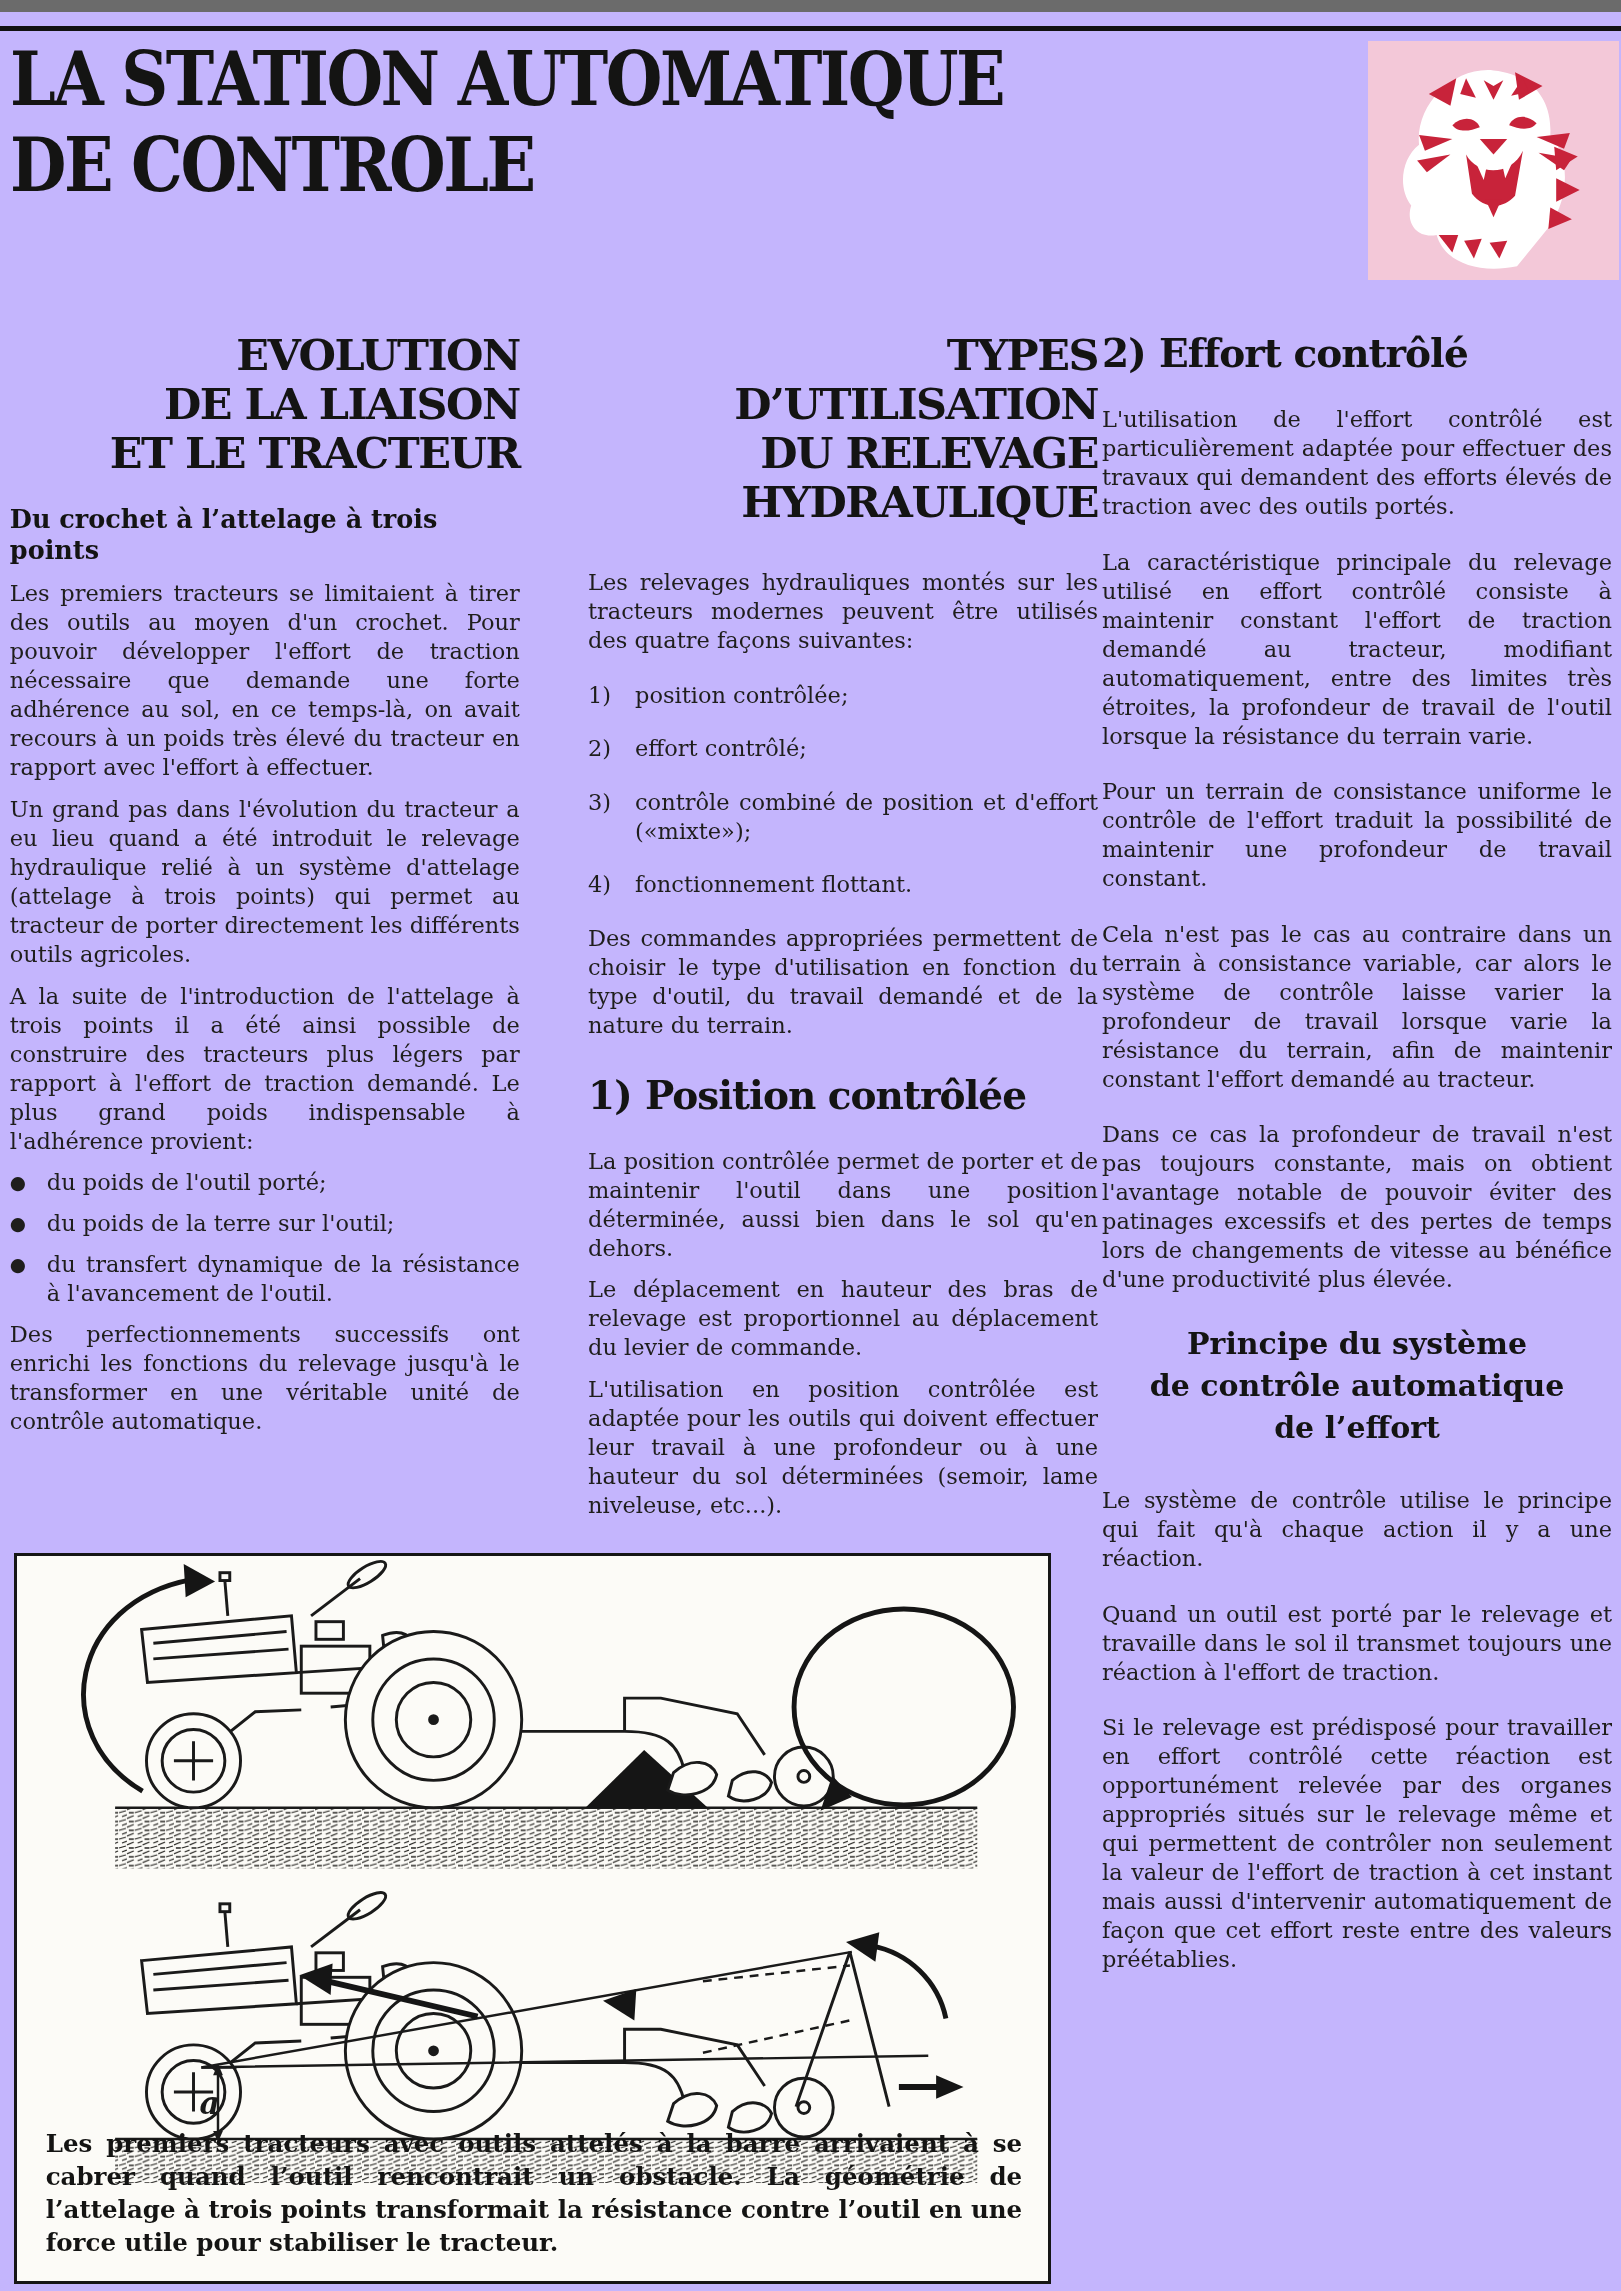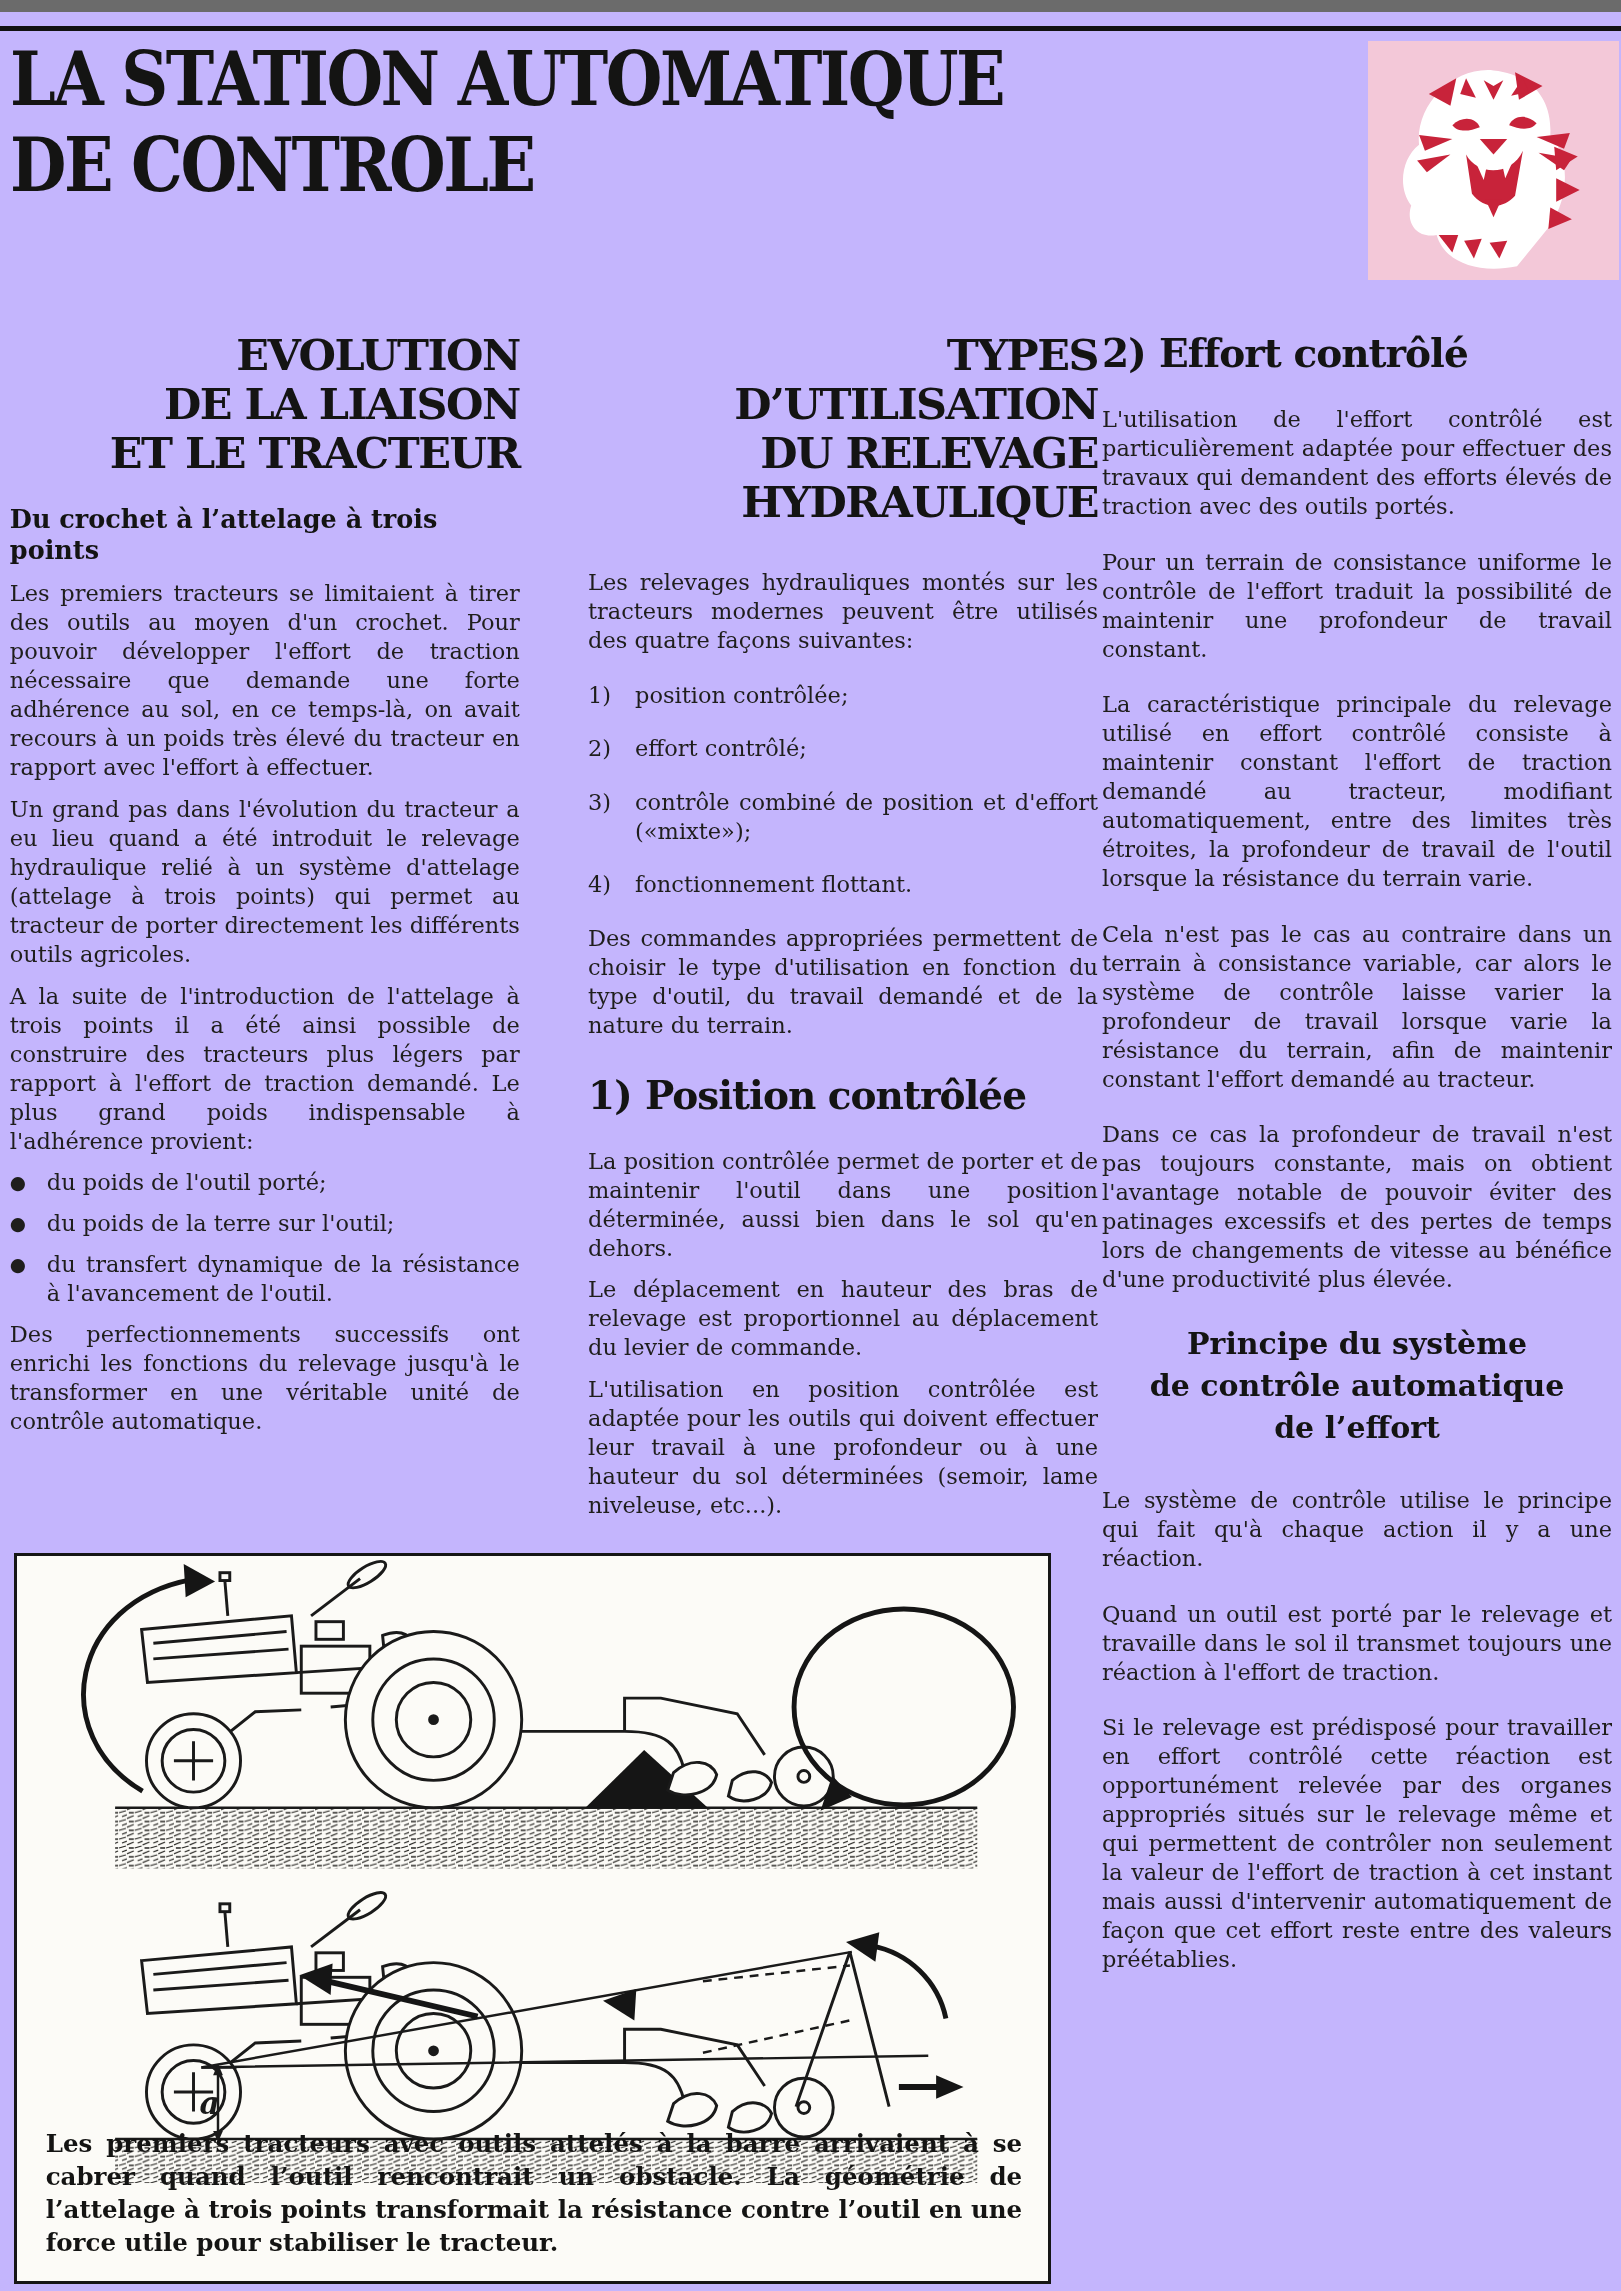--- a/index.html
+++ b/index.html
@@ -148,22 +148,22 @@
     <p>La position contrôlée permet de porter et de maintenir l'outil dans une position déterminée, aussi bien dans le sol qu'en dehors.</p>
     <p>Le déplacement en hauteur des bras de relevage est proportionnel au déplacement du levier de commande.</p>
     <p>L'utilisation en position contrôlée est adaptée pour les outils qui doivent effectuer leur travail à une profondeur ou à une hauteur du sol déterminées (semoir, lame niveleuse, etc...).</p>
   </section>
 
   <section class="col col3">
     <h2 class="h-num">
       <span class="num">2)</span><span>Effort contrôlé</span>
     </h2>
     <p>L'utilisation de l'effort contrôlé est particulièrement adaptée pour effectuer des travaux qui demandent des efforts élevés de traction avec des outils portés.</p>
+    <p>La caractéristique principale du relevage utilisé en effort contrôlé consiste à maintenir constant l'effort de traction demandé au tracteur, modifiant automatiquement, entre des limites très étroites, la profondeur de travail de l'outil lorsque la résistance du terrain varie.</p>
     <p>Pour un terrain de consistance uniforme le contrôle de l'effort traduit la possibilité de maintenir une profondeur de travail constant.</p>
-    <p>La caractéristique principale du relevage utilisé en effort contrôlé consiste à maintenir constant l'effort de traction demandé au tracteur, modifiant automatiquement, entre des limites très étroites, la profondeur de travail de l'outil lorsque la résistance du terrain varie.</p>
     <p>Cela n'est pas le cas au contraire dans un terrain à consistance variable, car alors le système de contrôle laisse varier la profondeur de travail lorsque varie la résistance du terrain, afin de maintenir constant l'effort demandé au tracteur.</p>
     <p>Dans ce cas la profondeur de travail n'est pas toujours constante, mais on obtient l'avantage notable de pouvoir éviter des patinages excessifs et des pertes de temps lors de changements de vitesse au bénéfice d'une productivité plus élevée.</p>
     <h3 class="h-sub2">
       <div>Principe du système</div>
       <div>de contrôle automatique</div>
       <div>de l’effort</div>
     </h3>
     <p>Le système de contrôle utilise le principe qui fait qu'à chaque action il y a une réaction.</p>
     <p>Quand un outil est porté par le relevage et travaille dans le sol il transmet toujours une réaction à l'effort de traction.</p>
     <p>Si le relevage est prédisposé pour travailler en effort contrôlé cette réaction est opportunément relevée par des organes appropriés situés sur le relevage même et qui permettent de contrôler non seulement la valeur de l'effort de traction à cet instant mais aussi d'intervenir automatiquement de façon que cet effort reste entre des valeurs préétablies.</p>

